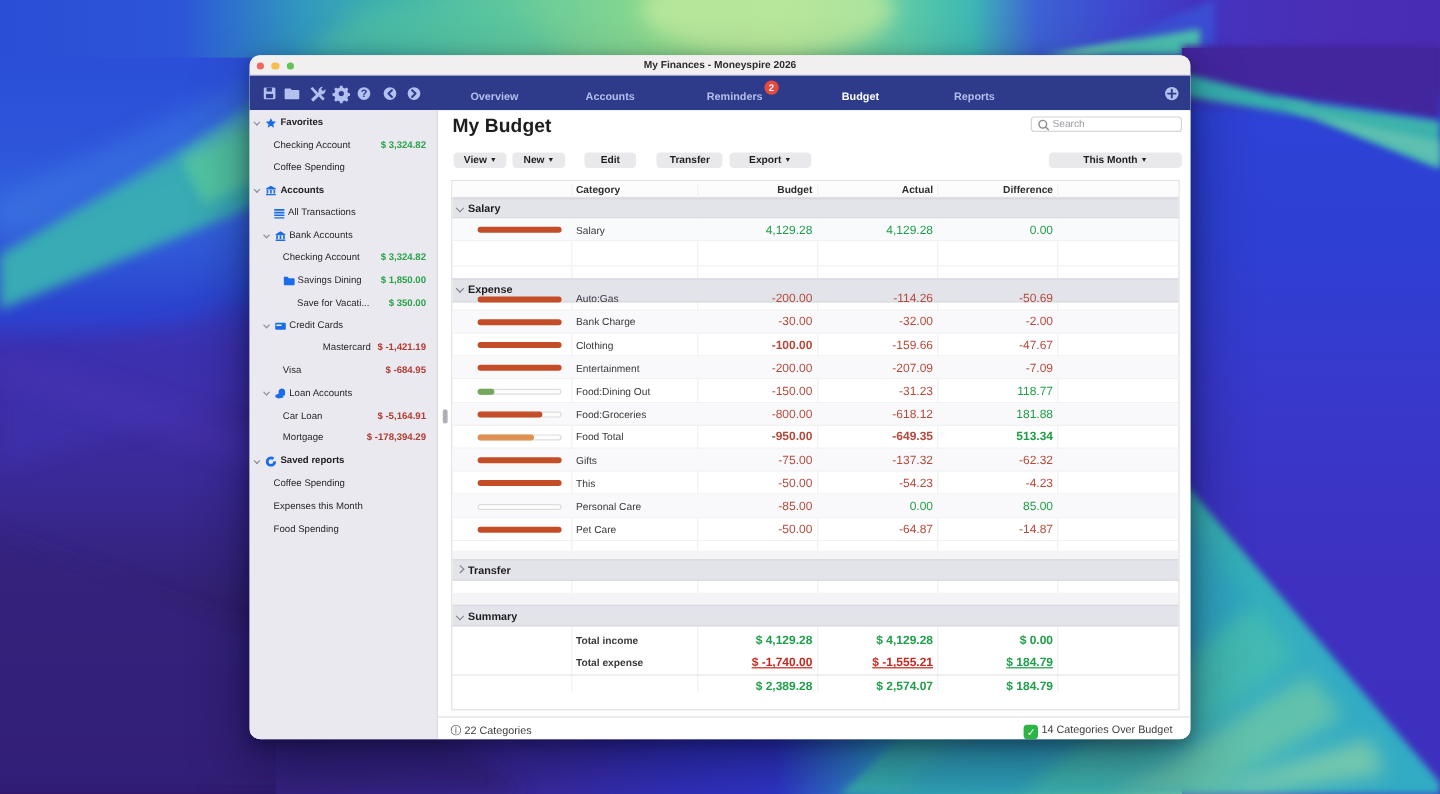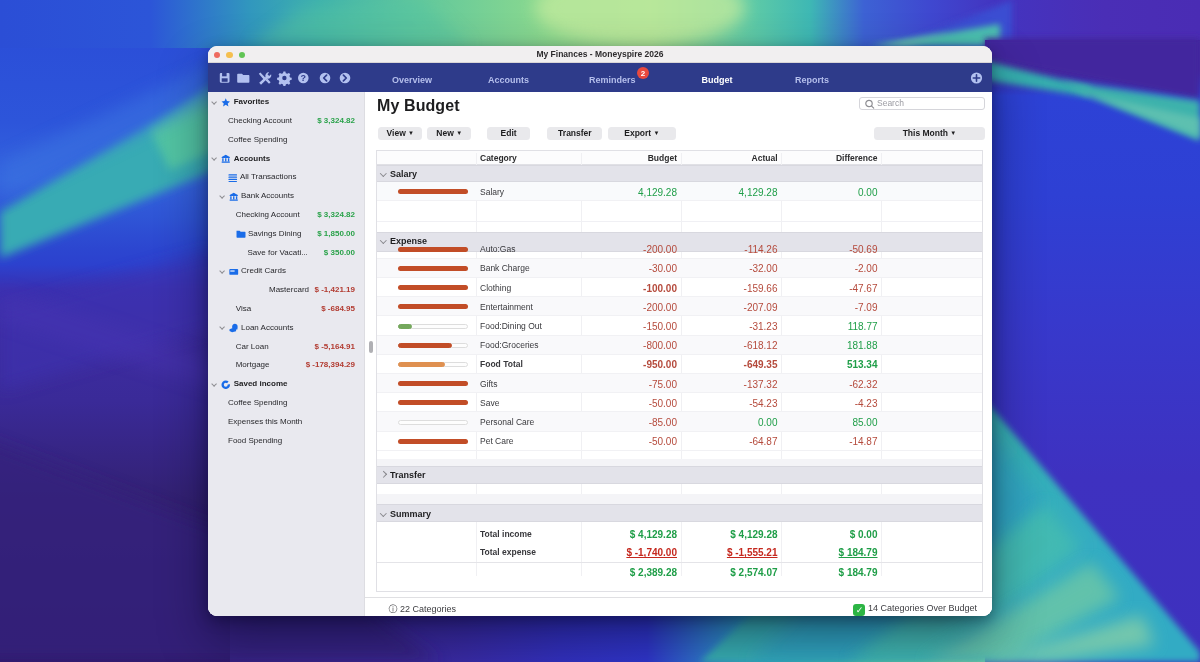--- a/index.html
+++ b/index.html
@@ -294,21 +294,21 @@
         </div>
         <div class="srow" style="top:264.8px">
           <span class="lbl" style="left:27.7px;">Mortgage</span>
           <span class="amt red2">$ -178,394.29</span>
         </div>
         <div class="srow" style="top:283.6px">
           <span class="chev" style="left:3.8px"></span>
           <svg class="sic" style="left:13px" width="9.5" height="9.5" viewBox="0 0 11 11">
             <circle cx="5.5" cy="5.5" r="3.6" fill="none" stroke="#1a6ce8" stroke-width="2.7" stroke-dasharray="20 2.6" stroke-dashoffset="23.5"></circle>
           </svg>
-          <span class="lbl" style="left:25.7px;font-weight:bold;color:#1d1d1f;">Saved income</span>
+          <span class="lbl" style="left:25.7px;font-weight:bold;color:#1d1d1f;">Saved reports</span>
         </div>
         <div class="srow" style="top:302.40000000000003px">
           <span class="lbl" style="left:20px;">Coffee Spending</span>
         </div>
         <div class="srow" style="top:321.20000000000005px">
           <span class="lbl" style="left:20px;">Expenses this Month</span>
         </div>
         <div class="srow" style="top:340.00000000000006px">
           <span class="lbl" style="left:20px;">Food Spending</span>
         </div>
@@ -397,35 +397,35 @@
             </div>
             <span class="cat" style="top:4.6px;">Food:Groceries</span>
             <span class="vb v1 redv" style="top:4.6px;">-800.00</span>
             <span class="vb v2 redv" style="top:4.6px;">-618.12</span>
             <span class="vb v3 grnv" style="top:4.6px;">181.88</span>
           </div>
           <div class="trow" style="top:203.89999999999998px;height:19.2px;box-shadow:inset 0 -1px 0 #f1f1f4;">
             <div class="track" style="top:7.1px">
               <div class="fill" style="width:47.940000000000005px;background:#df9050;border:1px solid #df9050;"></div>
             </div>
-            <span class="cat" style="top:4.6px;font-weight:bold;">Food Total</span>
+            <span class="cat" style="top:4.6px;font-weight:normal;">Food Total</span>
             <span class="vb v1 redv" style="top:4.6px;font-weight:bold;">-950.00</span>
             <span class="vb v2 redv" style="top:4.6px;font-weight:bold;">-649.35</span>
             <span class="vb v3 grnv" style="top:4.6px;font-weight:bold;">513.34</span>
           </div>
           <div class="trow" style="top:223.09999999999997px;height:19.2px;background:#f9f9fb;box-shadow:inset 0 -1px 0 #f1f1f4;">
             <div class="bar" style="top:7.1px"></div>
             <span class="cat" style="top:4.6px;">Gifts</span>
             <span class="vb v1 redv" style="top:4.6px;">-75.00</span>
             <span class="vb v2 redv" style="top:4.6px;">-137.32</span>
             <span class="vb v3 redv" style="top:4.6px;">-62.32</span>
           </div>
           <div class="trow" style="top:242.29999999999995px;height:19.2px;box-shadow:inset 0 -1px 0 #f1f1f4;">
             <div class="bar" style="top:7.1px"></div>
-            <span class="cat" style="top:4.6px;">Save</span>
+            <span class="cat" style="top:4.6px;">This</span>
             <span class="vb v1 redv" style="top:4.6px;">-50.00</span>
             <span class="vb v2 redv" style="top:4.6px;">-54.23</span>
             <span class="vb v3 redv" style="top:4.6px;">-4.23</span>
           </div>
           <div class="trow" style="top:261.49999999999994px;height:19.2px;background:#f9f9fb;box-shadow:inset 0 -1px 0 #f1f1f4;">
             <div class="track" style="top:7.1px"></div>
             <span class="cat" style="top:4.6px;">Personal Care</span>
             <span class="vb v1 redv" style="top:4.6px;">-85.00</span>
             <span class="vb v2 grnv" style="top:4.6px;">0.00</span>
             <span class="vb v3 grnv" style="top:4.6px;">85.00</span>
@@ -461,18 +461,18 @@
           </div>
           <div class="trow" style="top:411px;height:1px;background:#e4e4e8;"></div>
           <div class="trow" style="top:411.2px;height:19.2px;">
             <span class="cat" style="top:4.6px;font-weight:bold;"></span>
             <span class="vb v1 grnv" style="top:4.6px;font-weight:bold;">$ 2,389.28</span>
             <span class="vb v2 grnv" style="top:4.6px;font-weight:bold;">$ 2,574.07</span>
             <span class="vb v3 grnv" style="top:4.6px;font-weight:bold;">$ 184.79</span>
           </div>
         </div>
       <div id="statusline"></div>
-      <div class="stxt" style="left:24px;">ⓘ 22 Categories</div>
+      <div class="stxt" style="left:11px;">ⓘ 22 Categories</div>
       <div class="stxt" style="right:15px;"><span style="display:inline-block;width:12px;height:12px;background:#2cb544;border-radius:3px;color:#fff;font-size:9px;text-align:center;line-height:12px;vertical-align:-2px;">✓</span> 14 Categories Over Budget</div>
       <div id="thumb"></div>
     </div>
   </div>
 </div>
 
 </body></html>

